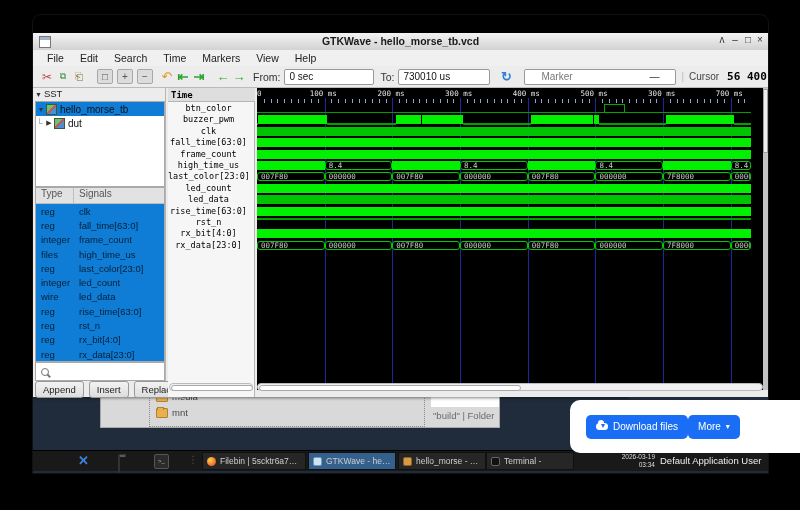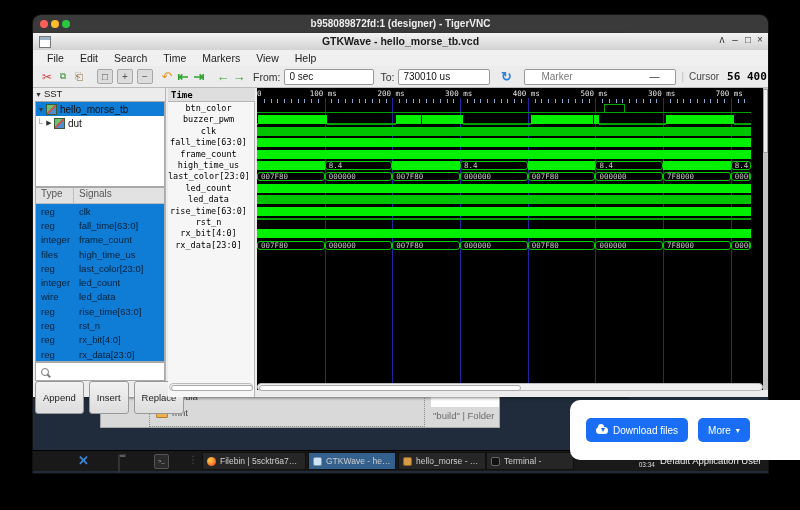--- a/index.html
+++ b/index.html
@@ -65,21 +65,21 @@
   #sig-head .c1{width:38px;padding-left:5px;border-right:1px solid #bdbdbd;box-sizing:border-box;}
   #sig-head .c2{padding-left:5px;}
   .sig-row{height:14.3px;display:flex;align-items:center;background:#0f7cd6;font-size:9.5px;color:#052035;}
   .sig-row .c1{width:38px;padding-left:5px;flex:none;box-sizing:border-box;}
   .sig-row .c2{padding-left:5px;white-space:nowrap;}
   #filter-box{left:2px;top:274px;width:128px;height:17px;background:#fff;border:1px solid #a9a9a9;display:flex;align-items:center;}
   .mag{width:6px;height:6px;border:1.5px solid #777;border-radius:50%;margin-left:5px;position:relative;}
   .mag::after{content:"";position:absolute;left:5px;top:6px;width:4px;height:1.5px;background:#777;transform:rotate(45deg);}
   #sst-btns{left:2px;top:293px;width:129px;height:16px;display:flex;gap:5px;}
   .gbtn{height:15px;background:linear-gradient(#f2f2f2,#ddd);border:1px solid #999;border-radius:3px;
-      font-size:9.5px;color:#222;display:flex;align-items:center;justify-content:center;padding:8px 7px;}
+      font-size:9.5px;color:#222;display:flex;align-items:center;justify-content:center;padding:0 7px;}
 
   
   #names{left:135px;top:0;width:87px;height:309px;background:#f6f6f6;border-right:1px solid #b5b5b5;box-sizing:border-box;}
   #names-header{left:0;top:0;width:87px;height:14px;background:#dedede;border-bottom:1px solid #b5b5b5;
       font-size:9px;font-weight:bold;color:#000;padding:2px 0 0 3px;box-sizing:border-box;}
   #names-list{left:0;top:15px;width:84px;}
   .wname{height:11.4px;font-size:8.5px;color:#000;text-align:center;padding-right:3px;line-height:11.4px;white-space:nowrap;}
   #names-hscroll{left:1px;top:295px;width:84px;height:8px;background:#f0f0f0;border:1px solid #bbb;border-radius:4px;box-sizing:border-box;}
   #names-hscroll .thumb{position:absolute;left:1px;top:1px;width:80px;height:4px;background:#fff;border:1px solid #aaa;border-radius:3px;}
 
@@ -128,39 +128,33 @@
   .task-btn .tlab{font-size:8.5px;color:#cfcfcf;white-space:nowrap;overflow:hidden;text-overflow:ellipsis;}
   .tic{width:9px;height:9px;flex:none;margin-right:4px;border-radius:2px;}
   .tic.firefox{border-radius:50%;background:radial-gradient(circle at 35% 35%,#ffd24a,#f2762c 60%,#d8432a);}
   .tic.window{background:#cfe4f2;border:1px solid #7a9ab0;box-sizing:border-box;}
   .tic.folder{background:#d79a46;border:1px solid #8f6522;box-sizing:border-box;}
   .tic.terminal{background:#111;border:1px solid #666;box-sizing:border-box;}
   #tb-clock{left:567px;top:2px;width:55px;text-align:right;color:#ddd;font-size:6.5px;line-height:8px;}
   #tb-user{left:627px;top:4px;width:107px;color:#eee;font-size:9.5px;white-space:nowrap;}
 
   
-  #overlay-panel{left:570px;top:400px;width:230px;height:60px;background:#fff;border-radius:10px 0 0 10px;z-index:50;
-      display:flex;align-items:center;gap:10px;padding-left:16px;box-sizing:border-box;}
+  #overlay-panel{left:570px;top:400px;width:230px;height:53px;background:#fff;border-radius:10px 0 0 10px;z-index:50;
+      display:flex;align-items:center;padding-left:16px;box-sizing:border-box;}
   .blue-btn{height:24px;background:#1a6ef5;color:#fff;border-radius:5px;font-size:10px;
       display:flex;align-items:center;padding:0 10px;gap:5px;}
   .cloud{width:12px;height:7px;background:#fff;border-radius:4px;position:relative;}
   .cloud::before{content:"";position:absolute;left:2px;top:-3px;width:6px;height:6px;border-radius:50%;background:#fff;}
   .cloud::after{content:"";position:absolute;left:4.5px;top:1px;border-left:2px solid transparent;border-right:2px solid transparent;border-top:4px solid #1a6ef5;}
   .caret{font-size:8px;}
 </style>
 </head>
 <body>
 
 <div class="abs" id="vnc">
-  <div class="abs" id="vnc-titlebar">
-    <div class="abs tl" style="left:7px;background:#ff5f57;"></div>
-    <div class="abs tl" style="left:18px;background:#febc2e;"></div>
-    <div class="abs tl" style="left:29px;background:#28c840;"></div>
-    <div class="abs" id="vnc-title">b958089872fd:1 (designer) - TigerVNC</div>
-  </div>
 
   <div class="abs" id="desktop">
 
     <div class="abs" id="thunar">
       <div class="filepane"></div>
       <div class="marquee"></div>
       <div class="side-item" style="left:55px;top:-4px;">
         <span class="folder-ic"></span>
         <span>media</span>
       </div>

